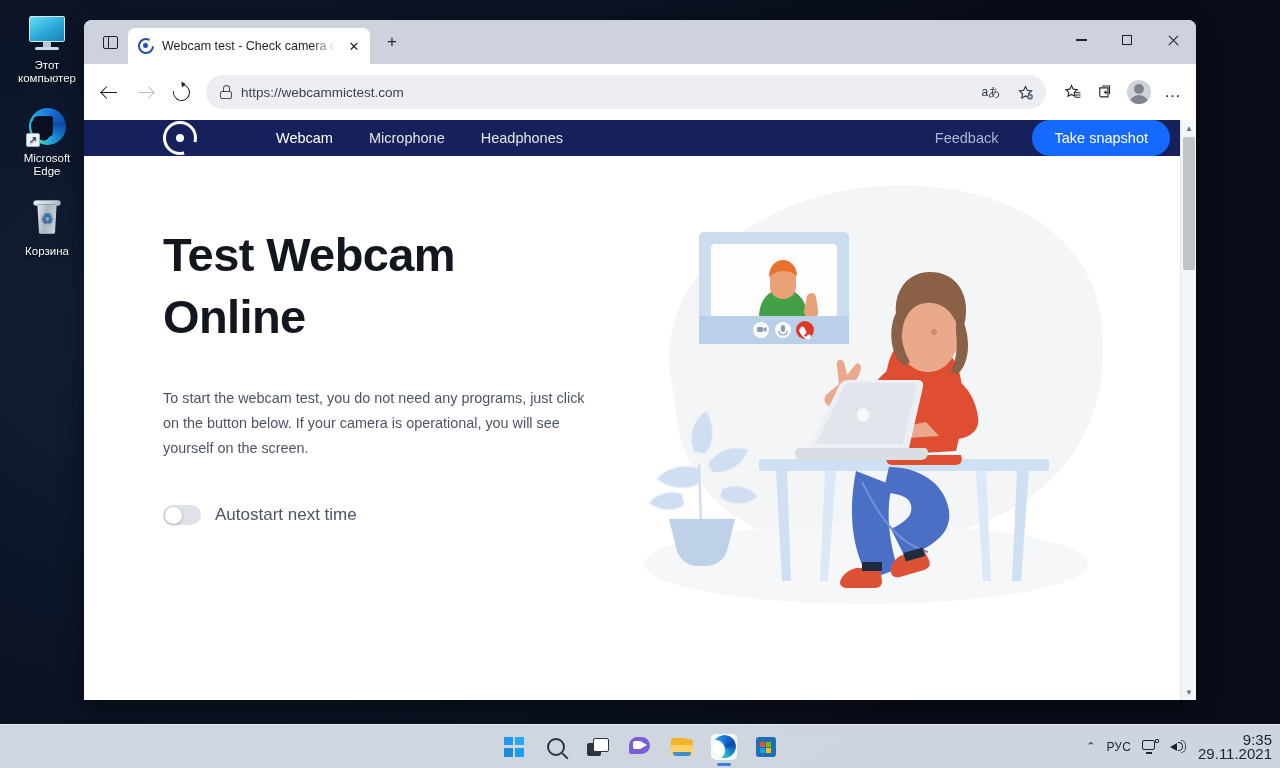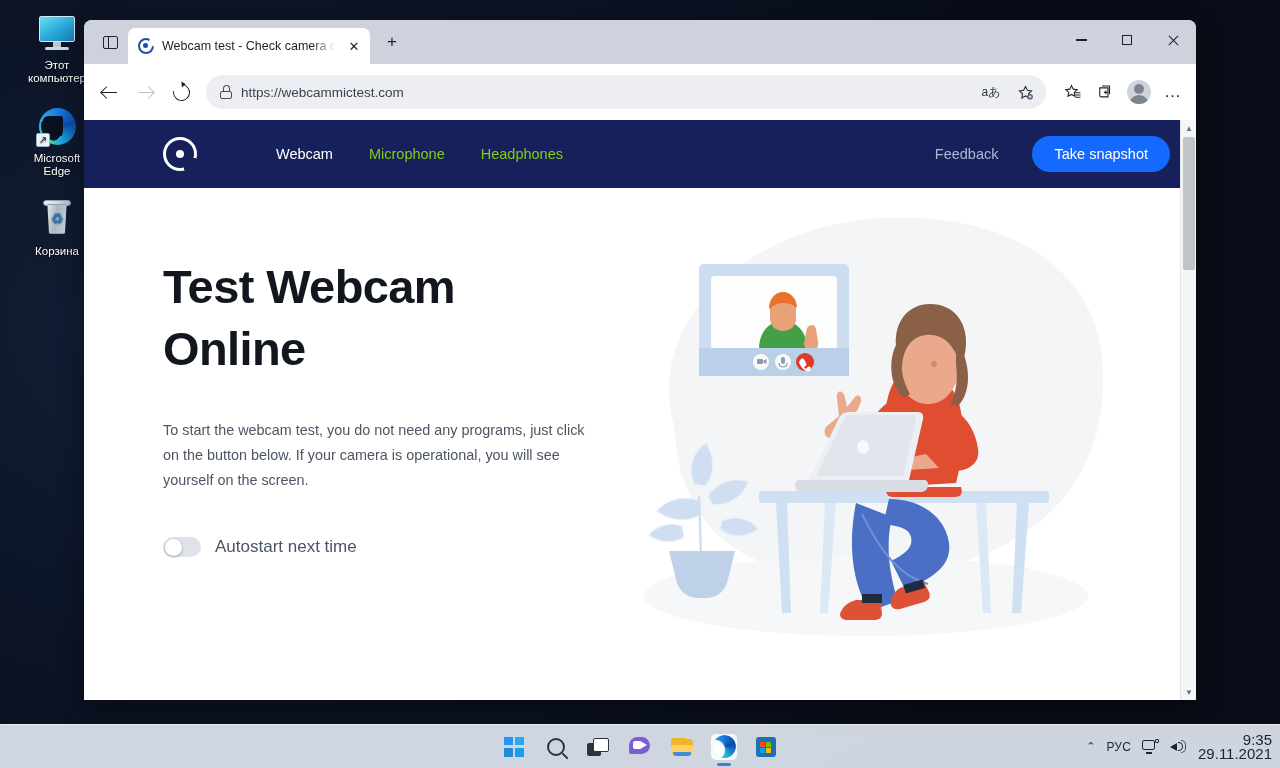--- a/index.html
+++ b/index.html
@@ -11,21 +11,21 @@
   body { position: relative; background: #0a1020; }
 
   
   #desktop {
     position: absolute; inset: 0;
     background:
       radial-gradient(900px 600px at 18% 42%, #13203a 0%, #0c1426 55%, #080d18 100%),
       linear-gradient(160deg, #0d1524 0%, #090f1c 100%);
   }
   .desk-icons {
-    position: absolute; left: 18px; top: 8px; width: 78px;
+    position: absolute; left: 8px; top: 8px; width: 78px;
   }
   .desk-icon {
     width: 78px; padding: 6px 2px 4px; text-align: center;
     color: #fff; font-size: 11.5px; line-height: 13px;
     text-shadow: 0 1px 2px rgba(0,0,0,.85);
     margin-bottom: 12px; cursor: default;
   }
   .desk-icon .glyph { display:block; margin: 0 auto 5px; width: 42px; height: 40px; position: relative; }
 
   
@@ -188,28 +188,28 @@
   .ur-btn { width:30px; height:28px; display:flex; align-items:center; justify-content:center; border-radius:4px; font-size:12px; color:#2b313b;}
   .tb-tail { display:flex; align-items:center; gap:2px; padding-left:4px; }
   .avatar { width:24px; height:24px; border-radius:50%; background:#cfd3da; position:relative; overflow:hidden;}
   .avatar .hd{position:absolute;left:7px;top:4px;width:10px;height:10px;border-radius:50%;background:#7d848f;}
   .avatar .bd{position:absolute;left:2px;top:15px;width:20px;height:14px;border-radius:10px 10px 0 0;background:#7d848f;}
   .dots { font-size:17px; color:#20252e; letter-spacing:1px; }
 
   
   #page { position:absolute; left:0; top:100px; width:1112px; height:580px; background:#fff; overflow:hidden; }
   #sitenav {
-    height:68px; background:#16205a; display:flex; align-items:center; padding:0 26px 0 0;
+    height:36px; background:#16205a; display:flex; align-items:center; padding:0 26px 0 0;
   }
   .logo { width:34px; height:34px; margin-left:79px; position:relative; flex:none; }
   .logo .ring { position:absolute; inset:0; border:3.4px solid #fff; border-radius:50%; }
   .logo .dot { position:absolute; left:12.6px; top:12.6px; width:8.5px; height:8.5px; border-radius:50%; background:#fff; }
   .logo .notch { position:absolute; right:1px; bottom:1px; width:12px; height:12px; background:#16205a; transform:rotate(0deg);}
   .navlinks { display:flex; gap:0px; margin-left:61px; }
-  .navlink { color:#84cc16; font-size:14.5px; padding:0 18px; cursor:default; }
+  .navlink { color:#e5e5e5; font-size:14.5px; padding:0 18px; cursor:default; }
   .navlink.active { color:#fff; }
   .nav-right { margin-left:auto; display:flex; align-items:center; gap:34px; }
   .feedback { color:#aeb6d4; font-size:14.5px; }
   .snapshot { background:#1569ff; color:#fff; font-size:14.5px; padding:10px 22px; border-radius:20px; border:none; }
 
   #content { display:flex; padding:0; position:relative; height:528px; }
   .left-col { width:520px; padding:68px 0 0 79px; }
   h1.hero {
     font-size:47px; line-height:62px; color:#11161f; font-weight:bold; letter-spacing:-.6px; margin-bottom:38px;
   }

